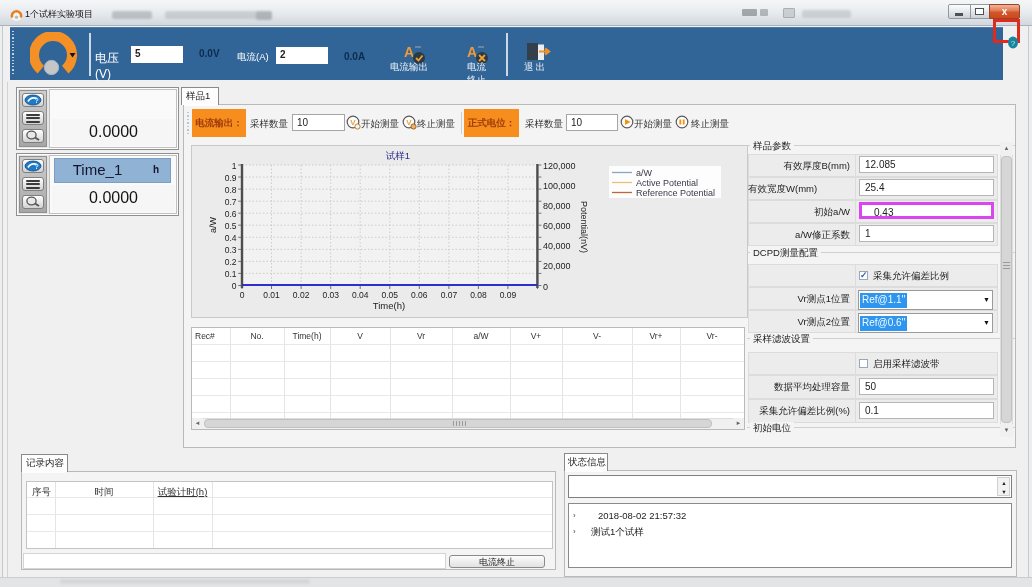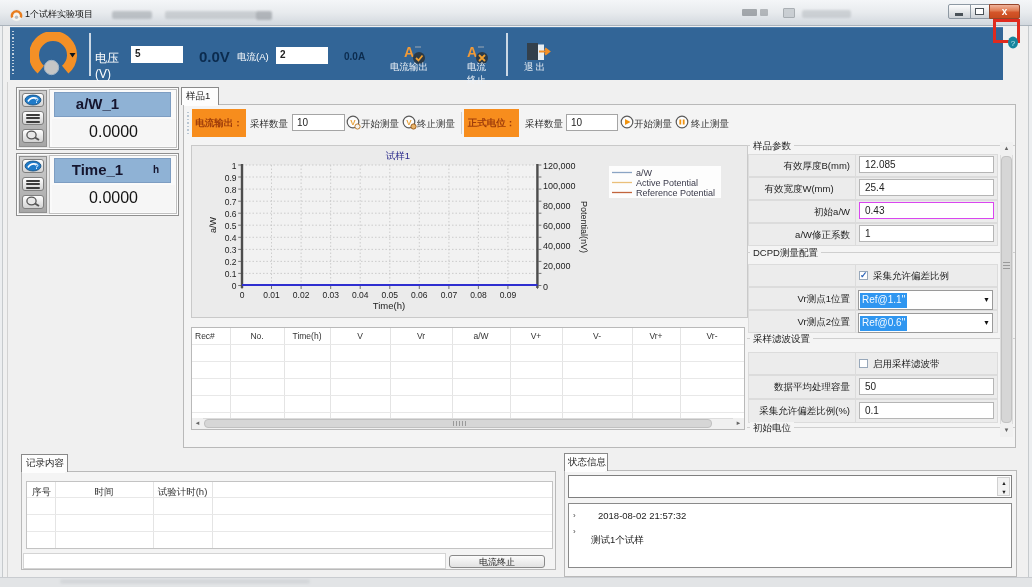--- a/index.html
+++ b/index.html
@@ -42,21 +42,21 @@
 <div class="abs" style="left:12px;top:31px;width:1.5px;height:45px;background-image:repeating-linear-gradient(#c3d2e0 0 1.2px,transparent 1.2px 3.2px);"></div>
 <svg class="abs" style="left:30px;top:32px" width="50" height="47">
       <path d="M 35.2 37.6 A 19 19 0 1 0 10.8 37.6" fill="none" stroke="#f49026" stroke-width="10" stroke-linecap="butt"></path>
       <circle cx="21.5" cy="35.5" r="7.2" fill="#c6c6c6" stroke="#9fb3c6" stroke-width="1"></circle>
       <path d="M 39.5 21 L 45.5 21 L 42.5 25.5 Z" fill="#10161c"></path>
     </svg>
 <div class="abs" style="left:89px;top:33px;width:1.5px;height:43px;background:rgba(255,255,255,.75);"></div>
 <div class="abs" style="left:506px;top:33px;width:1.5px;height:43px;background:rgba(255,255,255,.75);"></div>
 <div class="abs" style="left:95px;top:50px;width:34px;height:11px;font-size:12px;color:#fff;">电压(V)</div>
 <div class="abs" style="left:131px;top:46px;width:52px;height:17px;background:#fff;font-size:10px;font-weight:bold;color:#222;padding:2px 0 0 4px;">5</div>
-<div class="abs" style="left:199px;top:48px;width:34px;height:11px;font-size:15px;font-weight:bold;color:#0b2b4e;">0.0V</div>
+<div class="abs" style="left:199px;top:48px;width:34px;height:11px;font-size:10px;font-weight:bold;color:#0b2b4e;">0.0V</div>
 <div class="abs" style="left:237px;top:51px;width:34px;height:11px;font-size:9.5px;color:#fff;">电流(A)</div>
 <div class="abs" style="left:276px;top:47px;width:52px;height:17px;background:#fff;font-size:10px;font-weight:bold;color:#222;padding:2px 0 0 4px;">2</div>
 <div class="abs" style="left:344px;top:51px;width:34px;height:11px;font-size:10px;font-weight:bold;color:#0b2b4e;">0.0A</div>
 <svg class="abs" style="left:398px;top:42px" width="30" height="24">
       <text x="11" y="15" font-size="14" font-weight="bold" fill="#f09a38" text-anchor="middle">A</text>
       <path d="M 17 5 L 23 5" stroke="#8a9db0" stroke-width="1.2"></path>
       <circle cx="21" cy="16" r="6" fill="#2b3a47"></circle>
       <path d="M 18 16 L 20.5 18.5 L 24.5 13.5" stroke="#f0a030" stroke-width="1.8" fill="none"></path>
     </svg>
 <div class="abs" style="left:390px;top:61px;width:40px;height:11px;font-size:9.5px;color:#eef3f8;font-family:Liberation Mono, monospace;">电流输出</div>
@@ -84,44 +84,41 @@
 <div class="abs" style="left:22px;top:111px;width:22px;height:14px;background:linear-gradient(#ffffff,#d2d2d2);border:1px solid #7f7f7f;border-radius:3px;"></div>
 <div class="abs" style="left:26px;top:114px;width:14px;height:2px;background:#3c3c3c;border-radius:1px;"></div>
 <div class="abs" style="left:26px;top:117px;width:14px;height:2px;background:#3c3c3c;border-radius:1px;"></div>
 <div class="abs" style="left:26px;top:121px;width:14px;height:2px;background:#3c3c3c;border-radius:1px;"></div>
 <div class="abs" style="left:22px;top:129px;width:22px;height:14px;background:linear-gradient(#ffffff,#d2d2d2);border:1px solid #7f7f7f;border-radius:3px;"></div>
 <svg class="abs" style="left:25px;top:130px" width="16" height="12">
       <ellipse cx="6.5" cy="5" rx="4.6" ry="3.8" fill="#e8e8e8" stroke="#555" stroke-width="1.3"></ellipse>
       <path d="M 10 7.5 L 14 10" stroke="#555" stroke-width="2"></path>
     </svg>
 <div class="abs" style="left:49px;top:89px;width:128px;height:59px;background:#fafafa;border:1px solid #c0c0c0;"></div>
-<div class="abs" style="left:54px;top:92px;width:117px;height:25px;background:#8fb2d5;border:1px solid #7d9dc2;position:absolute;">
-      <span style="position:absolute;left:0;top:2px;width:85px;text-align:center;font-size:15px;font-weight:bold;color:#15152e;">a/W_1</span>
-    </div>
 <div class="abs" style="left:52px;top:119px;width:123px;height:27px;background:#f6f6f6;font-size:16px;color:#141414;text-align:center;line-height:26px;">0.0000</div>
 <div class="abs" style="left:16px;top:153px;width:163px;height:63px;background:#e6e6e6;border:1px solid #8f8f8f;box-shadow:inset 0 0 0 1px #fdfdfd;"></div>
 <div class="abs" style="left:19px;top:156px;width:28px;height:57px;background:linear-gradient(#cfcfcf,#a6a6a6);border:1px solid #909090;"></div>
 <div class="abs" style="left:22px;top:159px;width:22px;height:14px;background:linear-gradient(#ffffff,#d2d2d2);border:1px solid #7f7f7f;border-radius:3px;"></div>
 <svg class="abs" style="left:24px;top:160px" width="18" height="12">
       <ellipse cx="9" cy="6" rx="8" ry="5" fill="#1e7ac8" stroke="#114a7a" stroke-width="0.8"></ellipse>
       <path d="M 4 7.5 Q 7 2.5 13 4.5" stroke="#fff" stroke-width="1.6" fill="none"></path>
       <text x="10.5" y="9" font-size="7" fill="#d8ecff" font-weight="bold">?</text>
     </svg>
 <div class="abs" style="left:22px;top:177px;width:22px;height:14px;background:linear-gradient(#ffffff,#d2d2d2);border:1px solid #7f7f7f;border-radius:3px;"></div>
 <div class="abs" style="left:26px;top:180px;width:14px;height:2px;background:#3c3c3c;border-radius:1px;"></div>
 <div class="abs" style="left:26px;top:183px;width:14px;height:2px;background:#3c3c3c;border-radius:1px;"></div>
 <div class="abs" style="left:26px;top:187px;width:14px;height:2px;background:#3c3c3c;border-radius:1px;"></div>
 <div class="abs" style="left:22px;top:195px;width:22px;height:14px;background:linear-gradient(#ffffff,#d2d2d2);border:1px solid #7f7f7f;border-radius:3px;"></div>
 <svg class="abs" style="left:25px;top:196px" width="16" height="12">
       <ellipse cx="6.5" cy="5" rx="4.6" ry="3.8" fill="#e8e8e8" stroke="#555" stroke-width="1.3"></ellipse>
       <path d="M 10 7.5 L 14 10" stroke="#555" stroke-width="2"></path>
     </svg>
 <div class="abs" style="left:49px;top:155px;width:128px;height:59px;background:#fafafa;border:1px solid #c0c0c0;"></div>
 <div class="abs" style="left:54px;top:158px;width:117px;height:25px;background:#8fb2d5;border:1px solid #7d9dc2;position:absolute;">
-      <span style="position:absolute;left:0;top:2px;width:85px;text-align:center;font-size:15px;font-weight:bold;color:#15152e;">Time_1</span>
+      <span style="position:absolute;left:0;top:2px;width:85px;text-align:center;font-size:15px;font-weight:normal;color:#15152e;">Time_1</span>
       <span style="position:absolute;right:11px;top:5px;font-size:10px;font-weight:bold;color:#15152e;">h</span>
     </div>
 <div class="abs" style="left:52px;top:185px;width:123px;height:27px;background:#f6f6f6;font-size:16px;color:#141414;text-align:center;line-height:26px;">0.0000</div>
 <div class="abs" style="left:7px;top:82px;width:1px;height:495px;background:#d2d2d2;"></div>
 <div class="abs" style="left:181px;top:87px;width:38px;height:18px;background:#fdfdfd;border:1px solid #898989;border-bottom:none;z-index:3;"></div>
 <div class="abs" style="left:186px;top:90px;width:30px;height:12px;font-size:9.5px;color:#222;z-index:4;">样品1</div>
 <div class="abs" style="left:183px;top:104px;width:833px;height:344px;background:#f4f4f4;border:1px solid #b9b9b9;"></div>
 <div class="abs" style="left:184px;top:105px;width:34px;height:1px;background:#fdfdfd;z-index:3;"></div>
 <div class="abs" style="left:187px;top:112px;width:2px;height:22px;background-image:repeating-linear-gradient(#b9c6d2 0 1.5px,transparent 1.5px 3.5px);"></div>
 <div class="abs" style="left:192px;top:109px;width:54px;height:28px;background:#f78d1d;font-size:9.5px;font-weight:bold;color:#9e3c0a;text-align:center;line-height:28px;">电流输出：</div>
@@ -284,27 +281,27 @@
 <div class="abs" style="left:733px;top:418px;width:11px;height:11px;background:#f0f0f0;font-size:6px;color:#666;text-align:center;line-height:11px;">►</div>
 <div class="abs" style="left:204px;top:419px;width:508px;height:9px;background:#d6d6d6;border:1px solid #c0c0c0;border-radius:4px;"></div>
 <div class="abs" style="left:453px;top:421px;width:14px;height:5px;background-image:repeating-linear-gradient(90deg,#9a9a9a 0 1px,transparent 1px 3px);"></div>
 <div class="abs" style="left:747px;top:145px;width:268px;height:1px;background:#cfcfcf;"></div>
 <div class="abs" style="left:750px;top:140px;height:11px;font-size:9.5px;color:#222;background:#f4f4f4;padding:0 3px;z-index:2;">样品参数</div>
 <div class="abs" style="left:748px;top:154px;width:108px;height:23px;background:#ececec;border:1px solid #dcdcdc;"></div>
 <div class="abs" style="left:748px;top:160px;width:102px;height:11px;font-size:9.5px;color:#222;text-align:right;">有效厚度B(mm)</div>
 <div class="abs" style="left:856px;top:154px;width:142px;height:23px;background:#ececec;border:1px solid #dcdcdc;border-left:none;"></div>
 <div class="abs" style="left:859px;top:156px;width:135px;height:17px;background:#fff;border:1px solid #b5b5b5;font-size:10px;color:#222;padding:2px 0 0 5px;">12.085</div>
 <div class="abs" style="left:748px;top:177px;width:108px;height:23px;background:#ececec;border:1px solid #dcdcdc;"></div>
-<div class="abs" style="left:748px;top:183px;width:102px;height:11px;font-size:9.5px;color:#222;text-align:center;">有效宽度W(mm)</div>
+<div class="abs" style="left:748px;top:183px;width:102px;height:11px;font-size:9.5px;color:#222;text-align:left;">有效宽度W(mm)</div>
 <div class="abs" style="left:856px;top:177px;width:142px;height:23px;background:#ececec;border:1px solid #dcdcdc;border-left:none;"></div>
 <div class="abs" style="left:859px;top:179px;width:135px;height:17px;background:#fff;border:1px solid #b5b5b5;font-size:10px;color:#222;padding:2px 0 0 5px;">25.4</div>
 <div class="abs" style="left:748px;top:200px;width:108px;height:23px;background:#ececec;border:1px solid #dcdcdc;"></div>
 <div class="abs" style="left:748px;top:206px;width:102px;height:11px;font-size:9.5px;color:#222;text-align:right;">初始a/W</div>
 <div class="abs" style="left:856px;top:200px;width:142px;height:23px;background:#ececec;border:1px solid #dcdcdc;border-left:none;"></div>
-<div class="abs" style="left:859px;top:202px;width:135px;height:17px;background:#fff;border:1px solid #d946ef;font-size:10px;color:#222;padding:2px 0 0 5px;">0.43</div>
+<div class="abs" style="left:859px;top:202px;width:135px;height:17px;background:#fff;border:3px solid #d946ef;font-size:10px;color:#222;padding:2px 0 0 12px;">0.43</div>
 <div class="abs" style="left:748px;top:223px;width:108px;height:23px;background:#ececec;border:1px solid #dcdcdc;"></div>
 <div class="abs" style="left:748px;top:229px;width:102px;height:11px;font-size:9.5px;color:#222;text-align:right;">a/W修正系数</div>
 <div class="abs" style="left:856px;top:223px;width:142px;height:23px;background:#ececec;border:1px solid #dcdcdc;border-left:none;"></div>
 <div class="abs" style="left:859px;top:225px;width:135px;height:17px;background:#fff;border:1px solid #b5b5b5;font-size:10px;color:#222;padding:2px 0 0 5px;">1</div>
 <div class="abs" style="left:747px;top:252px;width:268px;height:1px;background:#cfcfcf;"></div>
 <div class="abs" style="left:750px;top:247px;height:11px;font-size:9.5px;color:#222;background:#f4f4f4;padding:0 3px;z-index:2;">DCPD测量配置</div>
 <div class="abs" style="left:748px;top:264px;width:108px;height:23px;background:#ececec;border:1px solid #dcdcdc;"></div>
 <div class="abs" style="left:856px;top:264px;width:142px;height:23px;background:#ececec;border:1px solid #dcdcdc;border-left:none;"></div>
 <div class="abs" style="left:859px;top:271px;width:9px;height:9px;background:#fff;border:1px solid #98a8ba;position:absolute;">
       <span style="color:#2a62b8;font-weight:bold;font-size:9px;position:absolute;left:0px;top:-2px;">✓</span>
@@ -345,32 +342,32 @@
 <div class="abs" style="left:1003px;top:262px;width:7px;height:8px;background-image:repeating-linear-gradient(#9a9a9a 0 1px,transparent 1px 3px);"></div>
 <div class="abs" style="left:21px;top:454px;width:47px;height:18px;background:#fdfdfd;border:1px solid #898989;border-bottom:none;z-index:3;"></div>
 <div class="abs" style="left:26px;top:457px;width:40px;height:12px;font-size:9.5px;color:#222;z-index:4;">记录内容</div>
 <div class="abs" style="left:21px;top:471px;width:535px;height:99px;background:#f4f4f4;border:1px solid #b9b9b9;"></div>
 <div class="abs" style="left:22px;top:472px;width:43px;height:1px;background:#fdfdfd;z-index:3;"></div>
 <div class="abs" style="left:26px;top:481px;width:527px;height:68px;background:#fff;border:1px solid #c3c3c3;"></div>
 <div class="abs" style="left:26px;top:486px;width:29px;height:11px;font-size:9.5px;color:#333;padding-left:6px;">序号</div>
 <div class="abs" style="left:55px;top:482px;width:1px;height:66px;background:#e4e4e4;"></div>
 <div class="abs" style="left:55px;top:486px;width:98px;height:11px;font-size:9.5px;color:#333;text-align:center;">时间</div>
 <div class="abs" style="left:153px;top:482px;width:1px;height:66px;background:#e4e4e4;"></div>
-<div class="abs" style="left:153px;top:486px;width:59px;height:11px;font-size:9.5px;color:#333;text-align:center;">试验计时(h)</div>
+<div class="abs" style="left:153px;top:486px;width:59px;height:11px;font-size:9.5px;color:#333;text-align:center;text-decoration:underline;">试验计时(h)</div>
 <div class="abs" style="left:212px;top:482px;width:1px;height:66px;background:#e4e4e4;"></div>
 <div class="abs" style="left:27px;top:497px;width:525px;height:1px;background:#e8e8e8;"></div>
 <div class="abs" style="left:27px;top:514px;width:525px;height:1px;background:#e8e8e8;"></div>
 <div class="abs" style="left:27px;top:531px;width:525px;height:1px;background:#e8e8e8;"></div>
 <div class="abs" style="left:23px;top:553px;width:423px;height:16px;background:#fff;border:1px solid #d4d4d4;"></div>
 <div class="abs" style="left:449px;top:555px;width:96px;height:13px;background:linear-gradient(#fcfcfc,#ededed 55%,#e2e2e2);border:1px solid #8a8a8a;border-radius:3px;font-size:9px;color:#222;text-align:center;line-height:12px;overflow:hidden;">电流终止</div>
 <div class="abs" style="left:564px;top:453px;width:44px;height:18px;background:#fdfdfd;border:1px solid #898989;border-bottom:none;z-index:3;"></div>
 <div class="abs" style="left:568px;top:456px;width:40px;height:12px;font-size:9.5px;color:#222;z-index:4;">状态信息</div>
 <div class="abs" style="left:564px;top:470px;width:453px;height:107px;background:#f4f4f4;border:1px solid #b9b9b9;"></div>
 <div class="abs" style="left:565px;top:471px;width:40px;height:1px;background:#fdfdfd;z-index:3;"></div>
 <div class="abs" style="left:568px;top:475px;width:444px;height:23px;background:#fff;border:1px solid #7f7f7f;"></div>
 <div class="abs" style="left:997px;top:477px;width:13px;height:19px;background:#f2f2f2;border:1px solid #d0d0d0;"></div>
 <div class="abs" style="left:1000px;top:480px;width:8px;height:6px;font-size:5.5px;color:#222;text-align:center;line-height:6px;">▲</div>
 <div class="abs" style="left:1000px;top:489px;width:8px;height:6px;font-size:5.5px;color:#222;text-align:center;line-height:6px;">▼</div>
 <div class="abs" style="left:568px;top:503px;width:444px;height:65px;background:#fff;border:1px solid #8a8a8a;"></div>
 <div class="abs" style="left:573px;top:511px;width:10px;height:11px;font-size:8px;color:#444;">›</div>
 <div class="abs" style="left:598px;top:510px;width:200px;height:11px;font-size:9.5px;color:#222;">2018-08-02 21:57:32</div>
 <div class="abs" style="left:573px;top:527px;width:10px;height:11px;font-size:8px;color:#444;">›</div>
-<div class="abs" style="left:591px;top:526px;width:200px;height:11px;font-size:9.5px;color:#222;margin-top:8px;">测试1个试样</div>
+<div class="abs" style="left:591px;top:526px;width:200px;height:11px;font-size:9.5px;color:#222;">测试1个试样</div>
 </div>
 </body></html>

